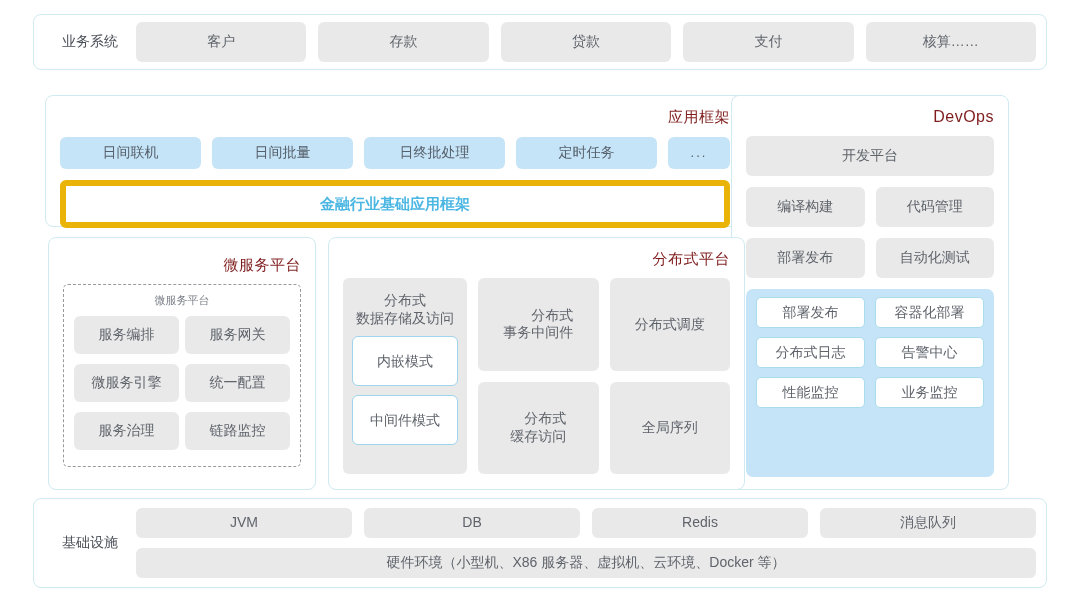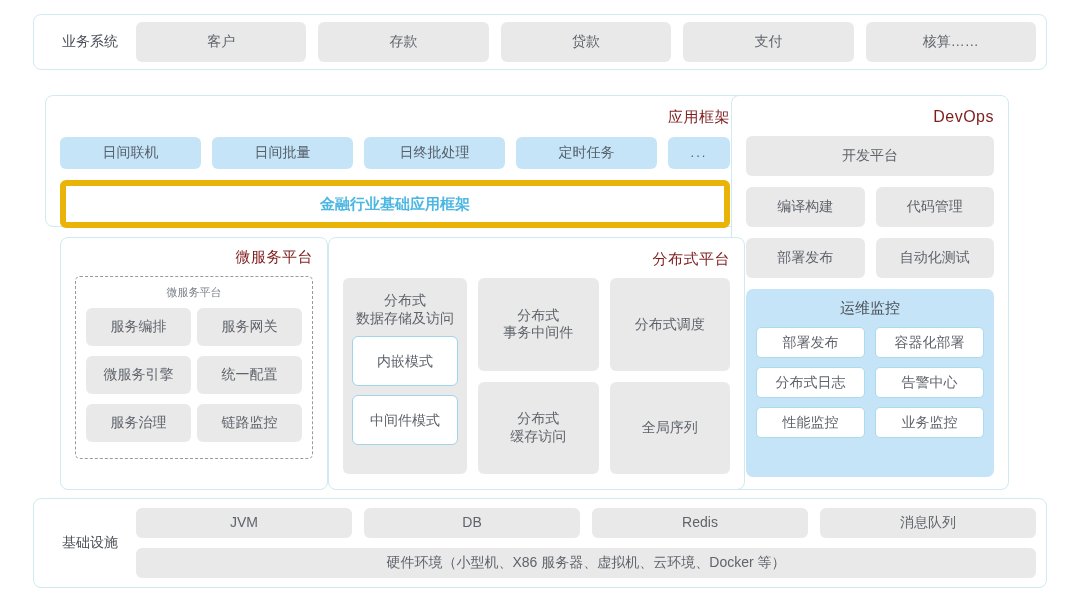--- a/index.html
+++ b/index.html
@@ -24,21 +24,21 @@
     font-size:15px;
     color:#7f1d1d;
     letter-spacing:.5px;
   }
 
   
   .chip{
     background:#e9e9e9;
     border-radius:6px;
     display:flex;align-items:center;justify-content:center;
-    text-align:center;
+    text-align:right;
     font-size:14px;
     color:#5f646b;
     line-height:1.25;
     box-sizing:border-box;
   }
   .chip.blue{background:#c6e4f7;color:#55606b;}
   .chip.white-blue{
     background:#ffffff;border:1px solid #9fd4ec;color:#5f646b;
   }
 
@@ -93,22 +93,22 @@
   }
   .ops .pair{display:flex;gap:10px;height:31px;margin-bottom:9px;}
   .ops .pair:last-child{margin-bottom:0;}
   .ops .pair .chip{
     flex:1;background:#ffffff;border:1px solid #a9dcec;border-radius:5px;
     font-size:14px;color:#5f646b;
   }
 
   
   .micro{
-    position:absolute;left:60px;top:151px;width:268px;height:253px;
-    padding:8px 14px 14px;
+    position:absolute;left:48px;top:151px;width:268px;height:253px;
+    padding:16px 14px 14px;
   }
   .micro .panel-title{margin:2px 0 9px;}
   .micro .dashed{
     border:1px dashed #9a9a9a;border-radius:5px;
     padding:7px 10px 10px;height:183px;box-sizing:border-box;
   }
   .micro .dashed .sub-title{
     text-align:center;font-size:11px;color:#7b8089;margin:1px 0 8px;
   }
   .micro .pair{display:flex;gap:6px;height:38px;margin-bottom:10px;}
@@ -189,21 +189,20 @@
       <div class="pair">
         <div class="chip">编译构建</div>
         <div class="chip">代码管理</div>
       </div>
       <div class="pair">
         <div class="chip">部署发布</div>
         <div class="chip">自动化测试</div>
       </div>
 
       <div class="ops">
-        <div class="ops-title">运维监控</div>
         <div class="pair">
           <div class="chip">部署发布</div>
           <div class="chip">容器化部署</div>
         </div>
         <div class="pair">
           <div class="chip">分布式日志</div>
           <div class="chip">告警中心</div>
         </div>
         <div class="pair">
           <div class="chip">性能监控</div>

